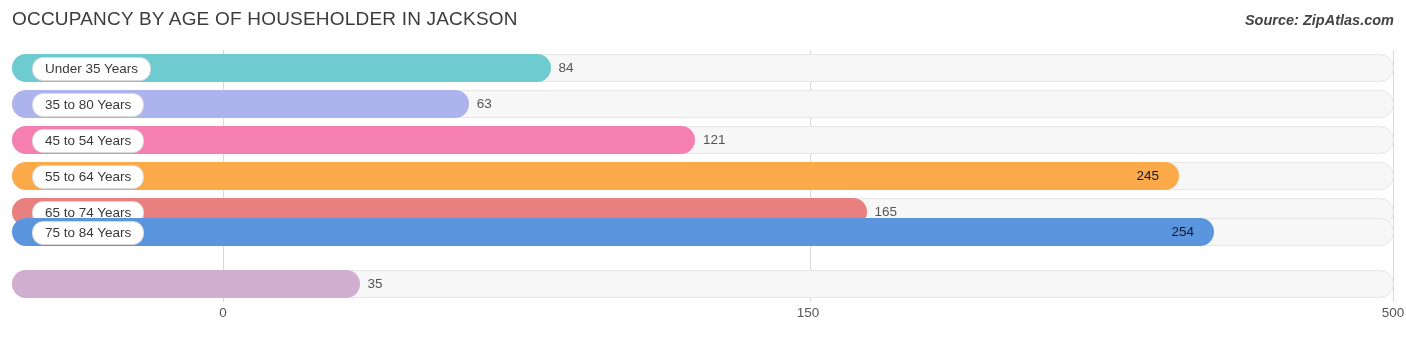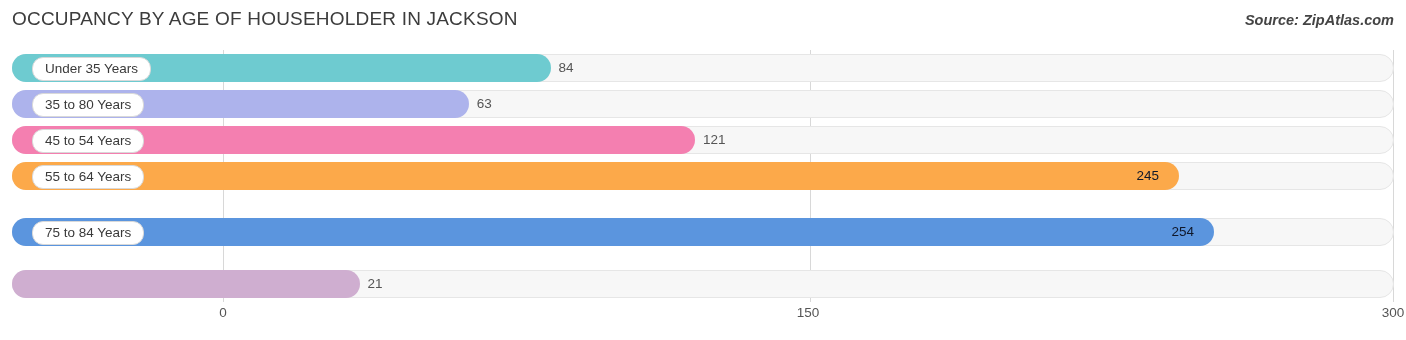--- a/index.html
+++ b/index.html
@@ -156,33 +156,39 @@
           <div class="bar" style="width: 682.9px; background: rgb(244, 127, 176);"></div>
           <div class="bar-label">45 to 54 Years</div>
           <div class="value" style="left: 690.9px;">121</div>
         </div>
         <div class="row" style="top: 112px;">
           <div class="track"></div>
           <div class="bar" style="width: 1166.5px; background: rgb(252, 169, 74);"></div>
           <div class="bar-label">55 to 64 Years</div>
           <div class="value inside" style="left: 1124.5px;">245</div>
         </div>
+        <div class="row" style="top: 148px;">
+          <div class="track"></div>
+          <div class="bar" style="width: 854.5px; background: rgb(232, 128, 127);"></div>
+          <div class="bar-label">65 to 74 Years</div>
+          <div class="value" style="left: 862.5px;">165</div>
+        </div>
         <div class="row" style="top: 168px; text-align: right;">
           <div class="track"></div>
           <div class="bar" style="width: 1201.6px; background: rgb(91, 149, 222);"></div>
           <div class="bar-label">75 to 84 Years</div>
           <div class="value inside" style="left: 1159.6px;">254</div>
         </div>
         <div class="row" style="top: 220px;">
           <div class="track"></div>
           <div class="bar" style="width: 347.5px; background: rgb(207, 174, 208);"></div>
-          <div class="value" style="left: 355.5px;">21</div>
+          <div class="value" style="left: 355.5px;">35</div>
         </div>
       </div>
   </div>
 
   <div class="axis" id="axis">
       <div class="tick" style="left: 211px;">0</div>
       <div class="tick" style="left: 796px;">150</div>
-      <div class="tick" style="left: 1381px;">300</div>
+      <div class="tick" style="left: 1381px;">500</div>
     </div>
 
 </div>
 
 </body></html>

